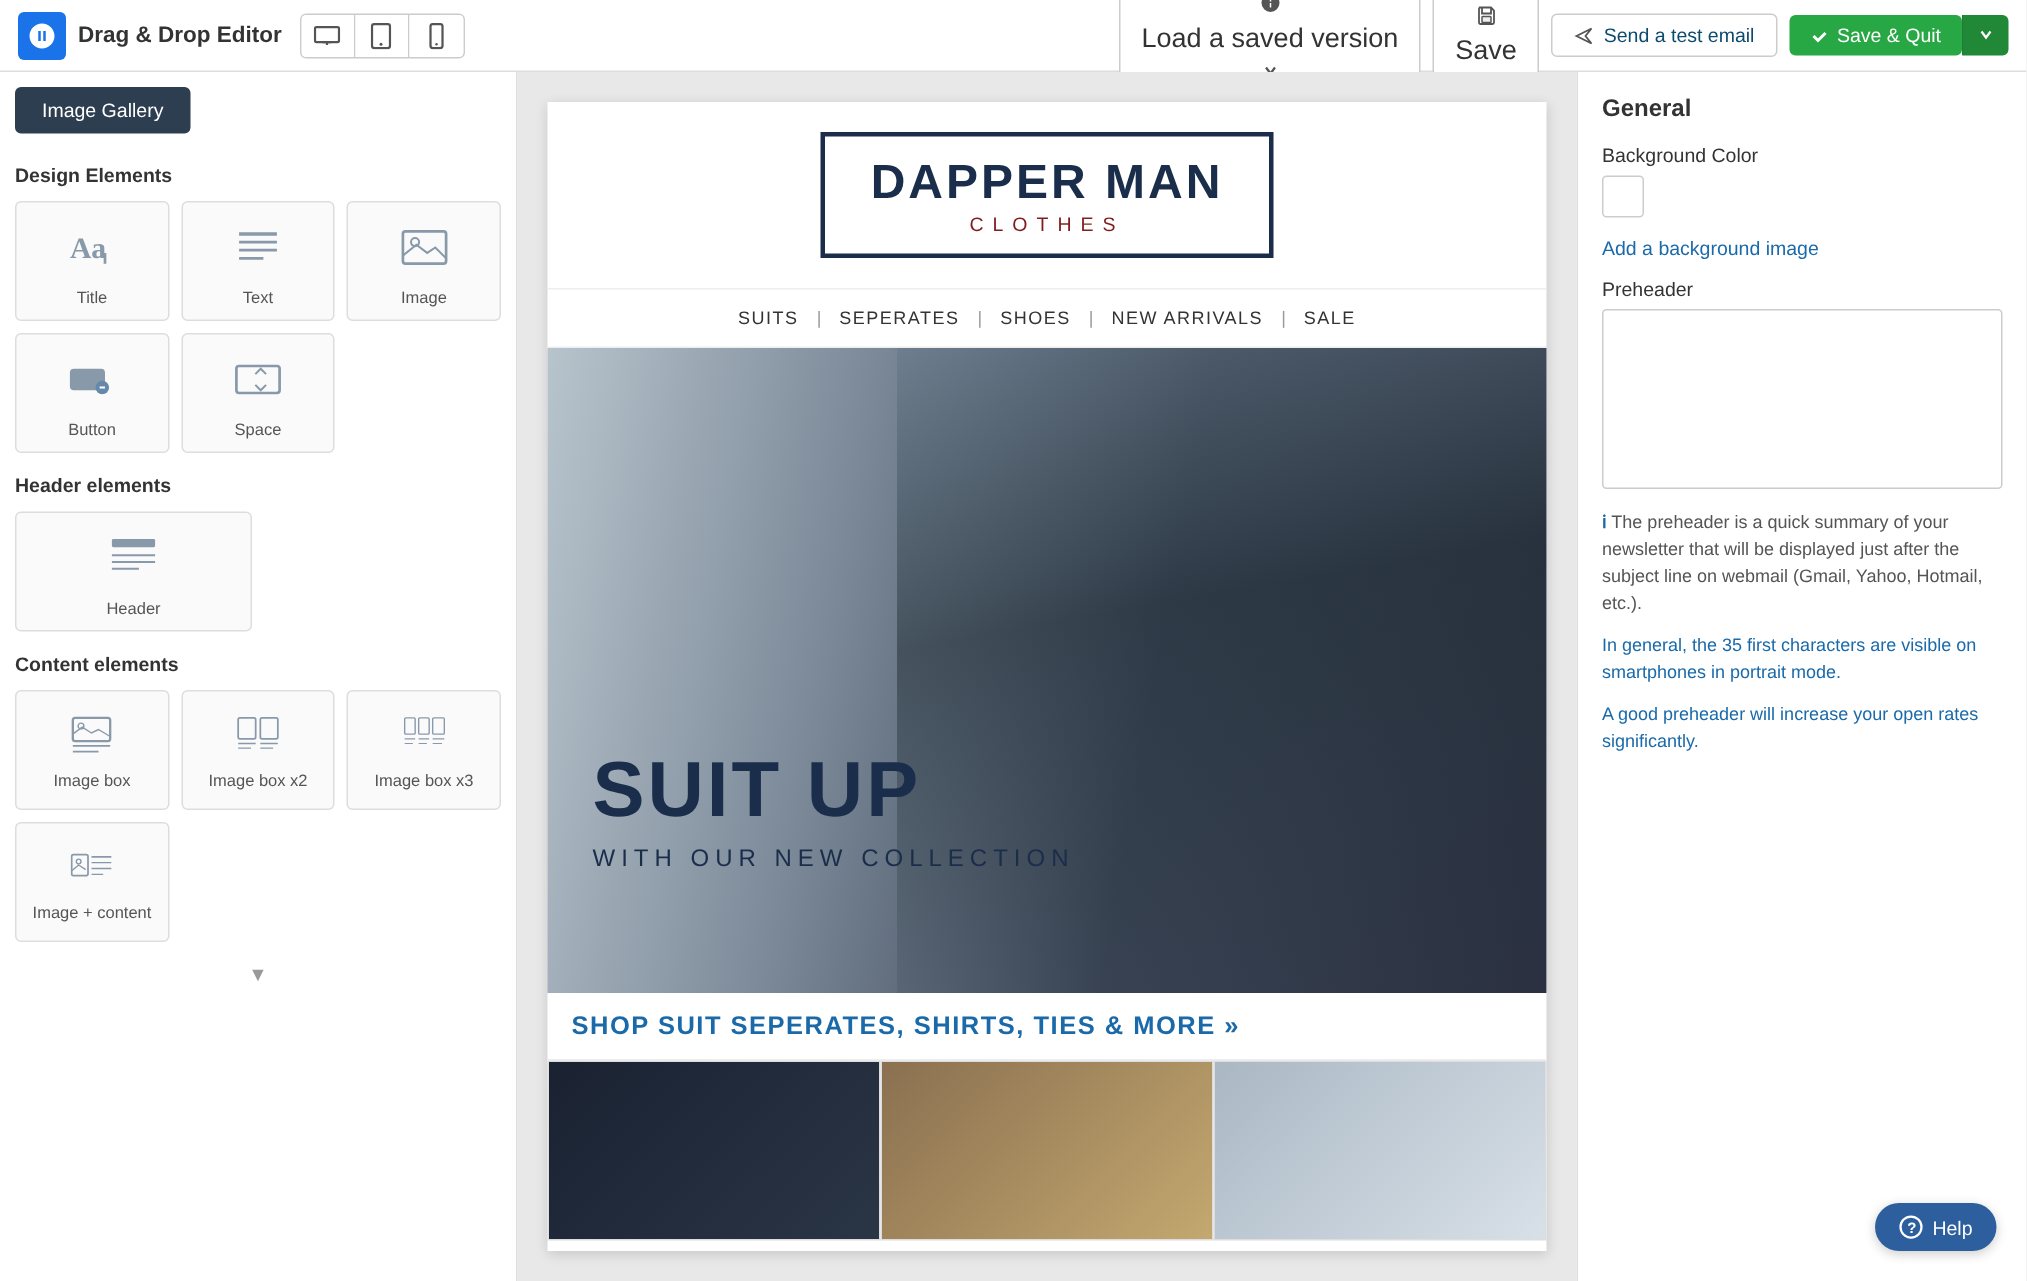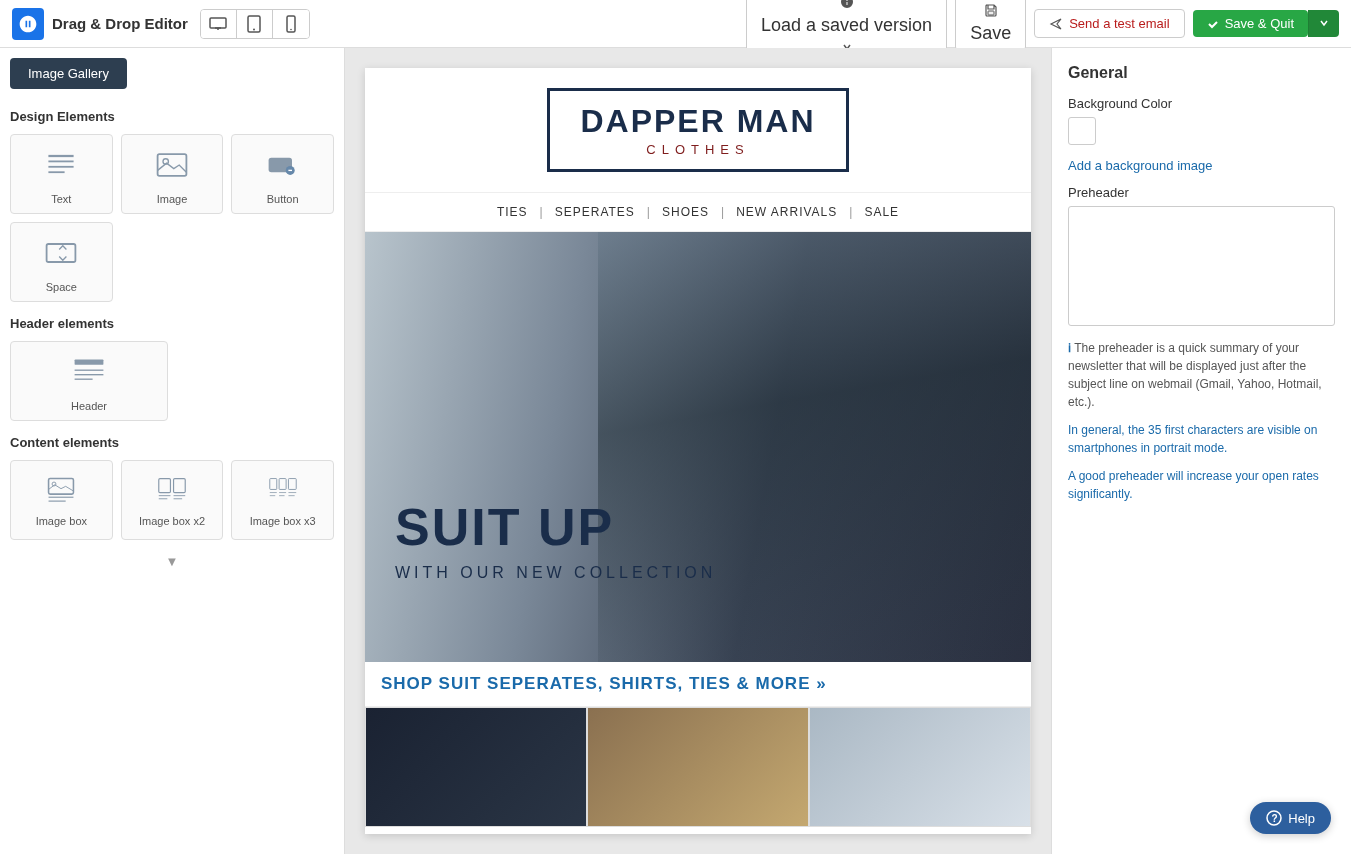--- a/index.html
+++ b/index.html
@@ -13,21 +13,21 @@
     }
     .topbar-left { display: flex; align-items: center; gap: 12px; }
     .logo { display: flex; align-items: center; gap: 8px; font-weight: bold; font-size: 15px; color: #333; }
     .logo-icon { width: 32px; height: 32px; background: #1a73e8; border-radius: 4px; display: flex; align-items: center; justify-content: center; }
     .logo-icon svg { fill: white; }
     .device-btns { display: flex; border: 1px solid #ccc; border-radius: 4px; overflow: hidden; }
     .device-btn { width: 36px; height: 28px; background: #fff; border: none; border-right: 1px solid #ccc; cursor: pointer; display: flex; align-items: center; justify-content: center; color: #555; }
     .device-btn:last-child { border-right: none; }
     .topbar-right { display: flex; align-items: center; gap: 8px; }
     .btn-outline { background: #fff; border: 1px solid #ccc; border-radius: 4px; padding: 6px 14px; cursor: pointer; font-size: 18px; color: #333; display: flex; align-items: center; gap: 6px; flex-direction: column; }
-    .btn-send { background: #fff; border: 1px solid #ccc; border-radius: 4px; padding: 6px 14px; cursor: pointer; font-size: 13px; color: #b91c1c; display: flex; align-items: center; gap: 6px; }
+    .btn-send { background: #fff; border: 1px solid #ccc; border-radius: 4px; padding: 6px 14px; cursor: pointer; font-size: 13px; color: #0c4a6e; display: flex; align-items: center; gap: 6px; }
     .btn-save-quit { background: #28a745; border: none; border-radius: 4px; padding: 6px 14px; cursor: pointer; font-size: 13px; color: #fff; display: flex; align-items: center; gap: 6px; }
     .btn-save-quit-dropdown { background: #218838; border: none; border-left: 1px solid #1e7e34; border-radius: 0 4px 4px 0; padding: 6px 10px; cursor: pointer; color: #fff; }
     .btn-save-quit-wrap { display: flex; }
 
     
     .main { display: flex; flex: 1; overflow: hidden; }
 
     
     .sidebar {
       width: 345px; background: #fff; border-right: 1px solid #ddd;
@@ -204,20 +204,29 @@
 </div>
 
 <div class="main">
 
   <div class="sidebar">
     <button class="sidebar-gallery-btn">Image Gallery</button>
 
     <div class="section-title">Design Elements</div>
     <div class="elements-grid">
 
+      <div class="element-card">
+        <div class="element-icon">
+          <svg viewBox="0 0 40 40" width="36" height="36">
+            <text x="4" y="28" font-size="22" font-family="serif" fill="#8899aa" font-weight="bold">Aa</text>
+            <line x1="30" y1="24" x2="30" y2="32" stroke="#8899aa" stroke-width="2"></line>
+          </svg>
+        </div>
+        <div class="element-card-label">Title</div>
+      </div>
 
       <div class="element-card">
         <div class="element-icon">
           <svg viewBox="0 0 40 40" width="36" height="36">
             <line x1="6" y1="10" x2="34" y2="10" stroke="#8899aa" stroke-width="2.5"></line>
             <line x1="6" y1="16" x2="34" y2="16" stroke="#8899aa" stroke-width="2"></line>
             <line x1="6" y1="22" x2="34" y2="22" stroke="#8899aa" stroke-width="2"></line>
             <line x1="6" y1="28" x2="24" y2="28" stroke="#8899aa" stroke-width="2"></line>
           </svg>
         </div>
@@ -315,36 +324,50 @@
             <line x1="1" y1="24" x2="8" y2="24" stroke="#8899aa" stroke-width="1"></line>
             <line x1="13" y1="20" x2="22" y2="20" stroke="#8899aa" stroke-width="1"></line>
             <line x1="13" y1="24" x2="20" y2="24" stroke="#8899aa" stroke-width="1"></line>
             <line x1="25" y1="20" x2="35" y2="20" stroke="#8899aa" stroke-width="1"></line>
             <line x1="25" y1="24" x2="33" y2="24" stroke="#8899aa" stroke-width="1"></line>
           </svg>
         </div>
         <div class="element-card-label">Image box x3</div>
       </div>
 
+      <div class="element-card">
+        <div class="element-icon icon-small">
+          <svg viewBox="0 0 36 36" width="28" height="28">
+            <rect x="1" y="6" width="14" height="18" rx="1.5" stroke="#8899aa" stroke-width="1.5" fill="none"></rect>
+            <circle cx="7" cy="12" r="2" stroke="#8899aa" stroke-width="1.2" fill="none"></circle>
+            <path d="M1 20 L7 15 L13 19" stroke="#8899aa" stroke-width="1.2" fill="none"></path>
+            <line x1="18" y1="8" x2="35" y2="8" stroke="#8899aa" stroke-width="1.5"></line>
+            <line x1="18" y1="13" x2="35" y2="13" stroke="#8899aa" stroke-width="1.2"></line>
+            <line x1="18" y1="18" x2="35" y2="18" stroke="#8899aa" stroke-width="1.2"></line>
+            <line x1="18" y1="23" x2="28" y2="23" stroke="#8899aa" stroke-width="1.2"></line>
+          </svg>
+        </div>
+        <div class="element-card-label">Image + content</div>
+      </div>
     </div>
     <div class="scroll-arrow">▼</div>
   </div>
 
   <div class="canvas-area">
     <div class="email-canvas">
 
       <div class="email-header">
         <div class="email-logo">
           <div class="email-logo-title">DAPPER MAN</div>
           <div class="email-logo-sub">CLOTHES</div>
         </div>
       </div>
 
       <div class="email-nav">
-        <span class="nav-item">TIES</span>
+        <span class="nav-item">SUITS</span>
         <span class="nav-sep">|</span>
         <span class="nav-item">SEPERATES</span>
         <span class="nav-sep">|</span>
         <span class="nav-item">SHOES</span>
         <span class="nav-sep">|</span>
         <span class="nav-item">NEW ARRIVALS</span>
         <span class="nav-sep">|</span>
         <span class="nav-item">SALE</span>
       </div>
 

